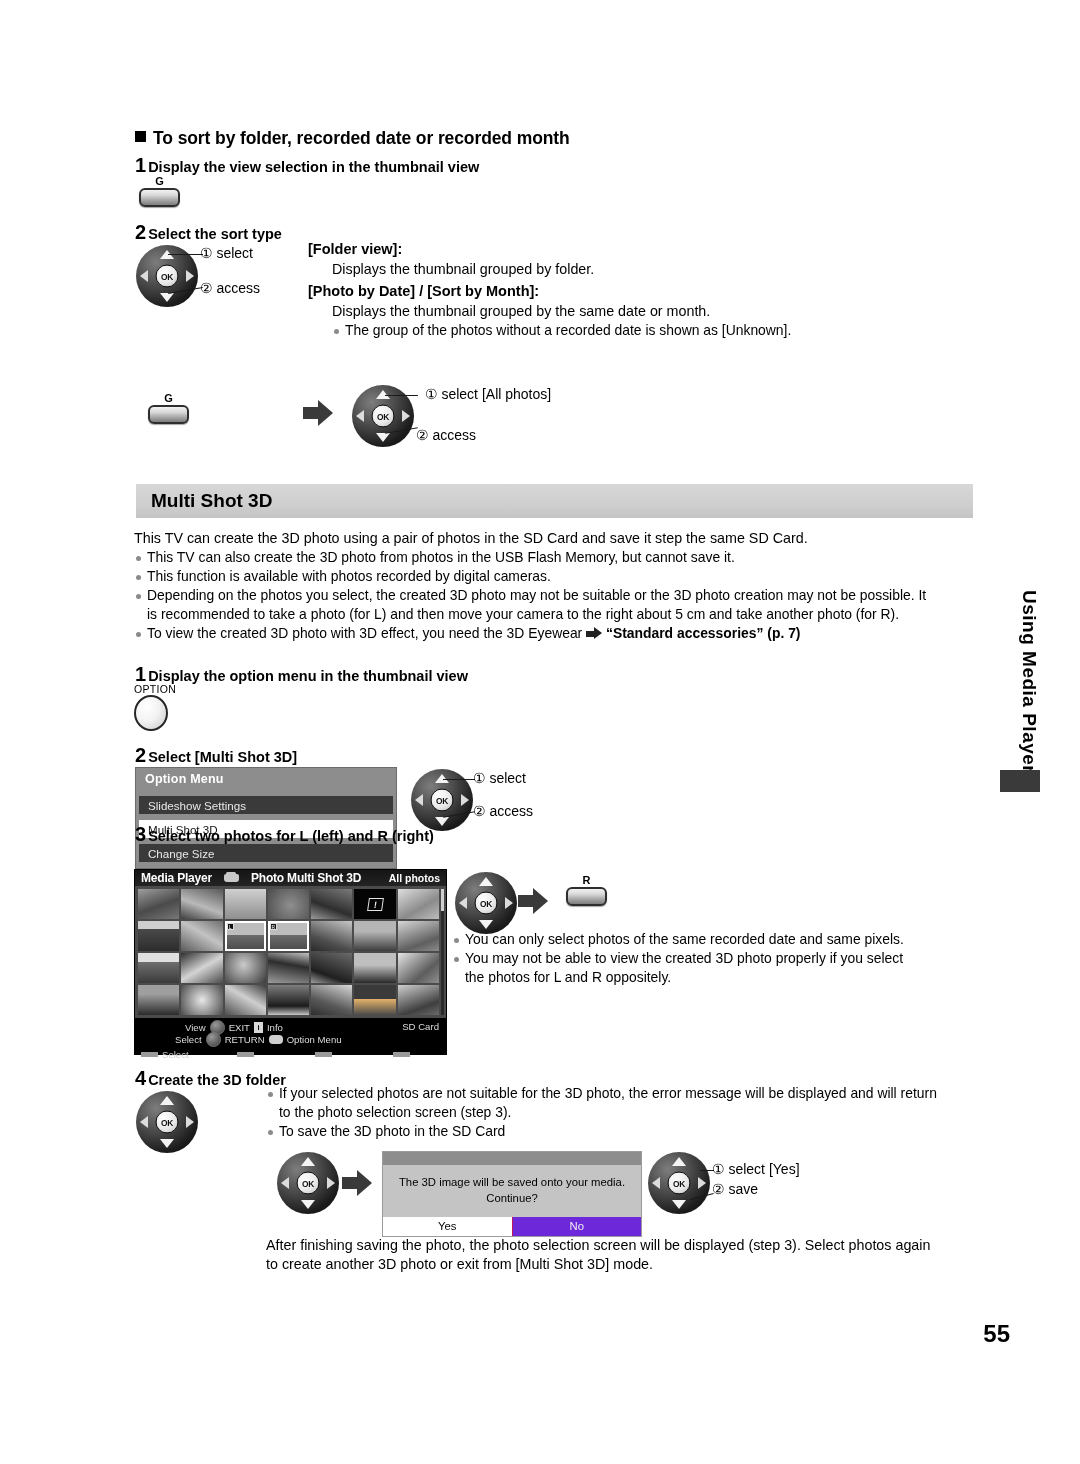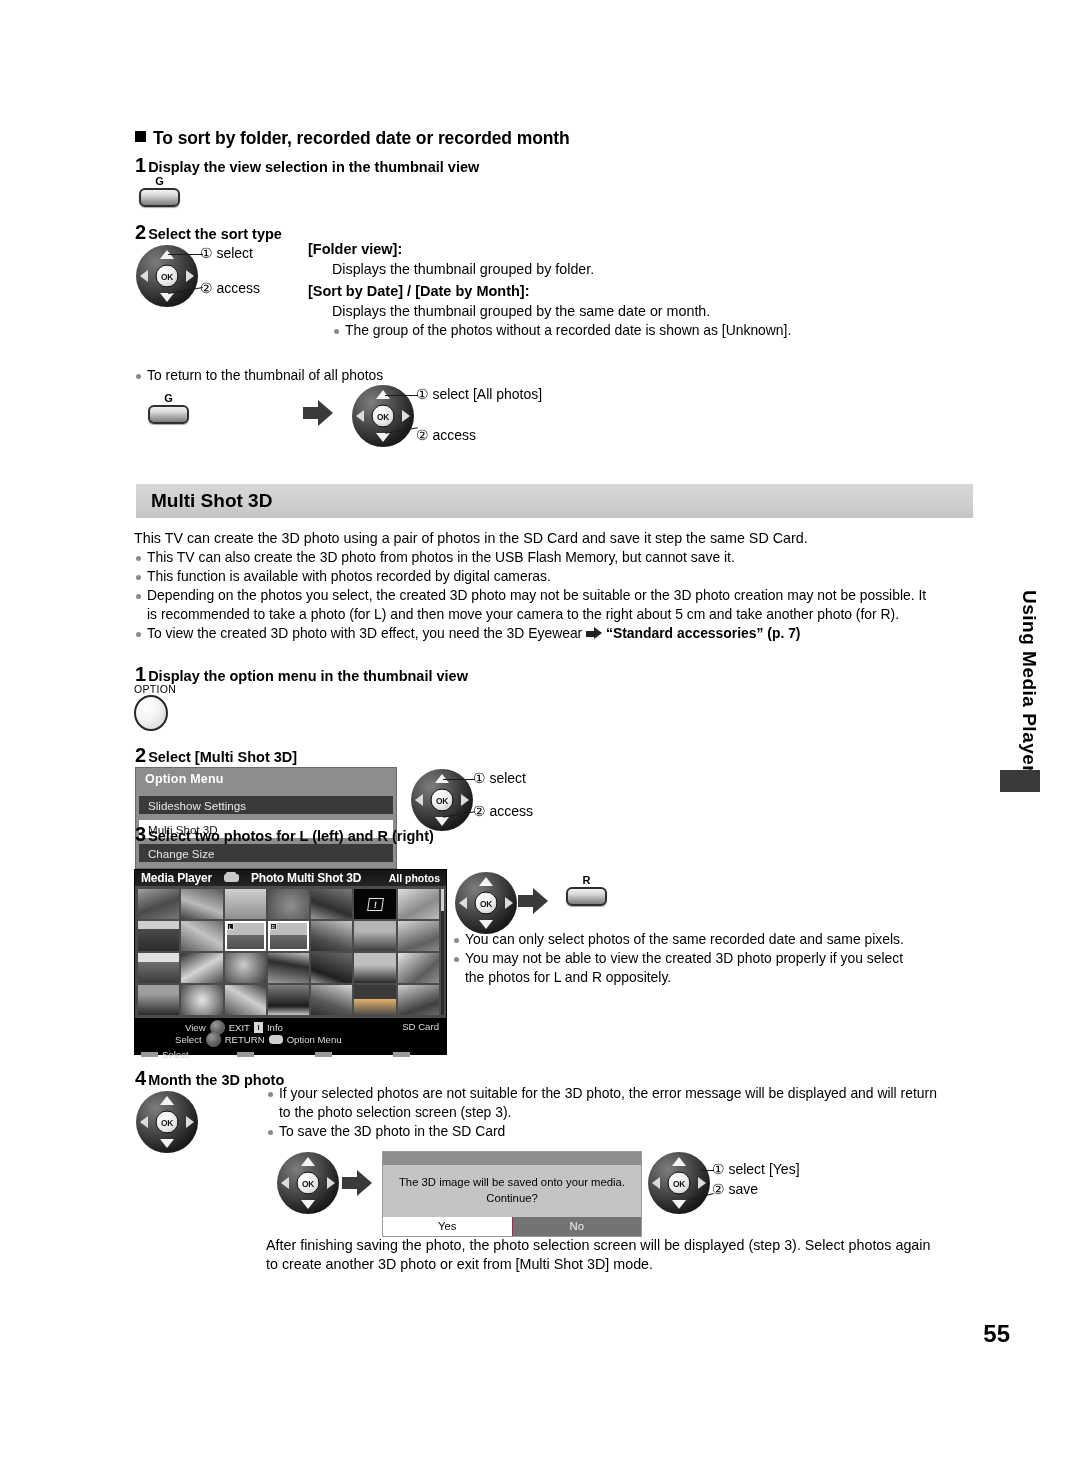--- a/index.html
+++ b/index.html
@@ -119,21 +119,21 @@
   .infochip { width:9px; height:11px; background:#d8d8d8; color:#000; font-size:7.5px; font-weight:bold; text-align:center; line-height:11px; display:inline-block;}
   .optchip { width:14px; height:9px; background:#cfcfcf; border-radius:4px; display:inline-block;}
 
   
   .dlg { width:260px; border:1px solid #9b9b9b; }
   .dlg .bar { height:13px; background:#8d8d8d; }
   .dlg .msg { background:#c4c4c4; text-align:center; font-size:11.3px; padding:9px 8px 11px; line-height:16px;}
   .dlg .btns { display:flex; }
   .dlg .btn { flex:1; text-align:center; font-size:11.3px; padding:3px 0 4px; }
   .dlg .btn.yes { background:#fff; color:#000; border-right:1px solid #be185d;}
-  .dlg .btn.no  { background:#737373; color:#f0f0f0; }
+  .dlg .btn.no  { background:#6d28d9; color:#f0f0f0; }
 
   
   .sidetab {
     position:absolute; right:40px; top:590px;
     writing-mode:vertical-rl;
     font-size:19px; font-weight:bold; letter-spacing:.5px;
   }
   .sidemark { position:absolute; right:40px; top:770px; width:40px; height:22px; background:#3a3a3a;}
   .pageno { position:absolute; right:70px; top:1320px; font-size:24px; font-weight:bold;}
 </style>
@@ -170,47 +170,46 @@
     <div class="ok">OK</div>
   </div>
   <div class="leader" style="left:168px;top:254px;width:35px;"></div>
   <div class="callout" style="left:200px;top:245px;">① select</div>
   <div class="leader" style="left:168px;top:290px;width:35px;transform:rotate(-10deg);"></div>
   <div class="callout" style="left:200px;top:280px;">② access</div>
 
   <div style="position:absolute;left:308px;top:241px;width:560px;">
     <div class="steptitle">[Folder view]:</div>
     <div class="body" style="margin-left:24px;margin-top:3px;">Displays the thumbnail grouped by folder.</div>
-    <div class="steptitle" style="margin-top:4px;">[Sort by Date] / [Date by Month]:</div>
+    <div class="steptitle" style="margin-top:4px;">[Photo by Date] / [Sort by Month]:</div>
     <div class="body" style="margin-left:24px;margin-top:3px;">Displays the thumbnail grouped by the same date or month.</div>
     <div class="bul" style="margin-left:24px;">The group of the photos without a recorded date is shown as [Unknown].</div>
   </div>
 
-  <div class="bul" style="position:absolute;left:134px;top:366px;width:500px;">To return to the thumbnail of all photos</div>
 
   <div class="gbtn-wrap" style="position:absolute;left:148px;top:393px;">
     <div class="gbtn-lab">G</div>
     <div class="gbtn"></div>
   </div>
 
   <div class="fatarrow" style="position:absolute;left:303px;top:400px;">
     <div class="stem"></div>
       <div class="head"></div>
   </div>
 
   <div class="dpad" style="position:absolute;left:352px;top:385px;">
     <div class="ring"></div>
     <div class="tri up"></div>
     <div class="tri down"></div>
     <div class="tri left"></div>
     <div class="tri right"></div>
     <div class="ok">OK</div>
   </div>
   <div class="leader" style="left:385px;top:395px;width:33px;"></div>
-  <div class="callout" style="left:416px;top:386px;">① select [All photos]</div>
+  <div class="callout" style="left:425px;top:386px;">① select [All photos]</div>
   <div class="leader" style="left:385px;top:430px;width:33px;transform:rotate(-10deg);"></div>
   <div class="callout" style="left:416px;top:427px;">② access</div>
 
   <div class="banner" style="position:absolute;left:136px;top:484px;width:837px;">
     <span>Multi Shot 3D</span>
   </div>
 
   <div style="position:absolute;left:134px;top:529px;width:800px;">
     <div class="body">This TV can create the 3D photo using a pair of photos in the SD Card and save it step the same SD Card.</div>
     <div class="bul">This TV can also create the 3D photo from photos in the USB Flash Memory, but cannot save it.</div>
@@ -359,21 +358,21 @@
     <div class="gbtn"></div>
   </div>
 
   <div style="position:absolute;left:452px;top:930px;width:470px;">
     <div class="bul">You can only select photos of the same recorded date and same pixels.</div>
     <div class="bul">You may not be able to view the created 3D photo properly if you select the photos for L and R oppositely.</div>
   </div>
 
   <div style="position:absolute;left:135px;top:1067px;display:flex;align-items:baseline;gap:2px;">
     <span class="stepnum">4</span>
-    <span class="steptitle">Month the 3D photo</span>
+    <span class="steptitle">Create the 3D folder</span>
   </div>
 
   <div class="dpad" style="position:absolute;left:136px;top:1091px;">
     <div class="ring"></div>
     <div class="tri up"></div>
     <div class="tri down"></div>
     <div class="tri left"></div>
     <div class="tri right"></div>
     <div class="ok">OK</div>
   </div>

